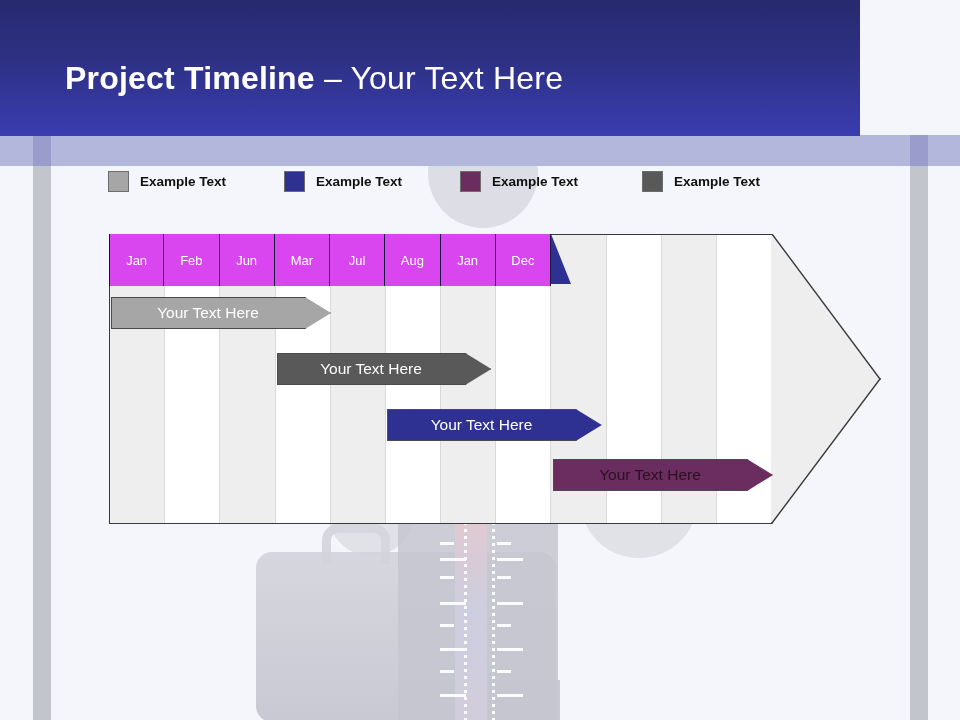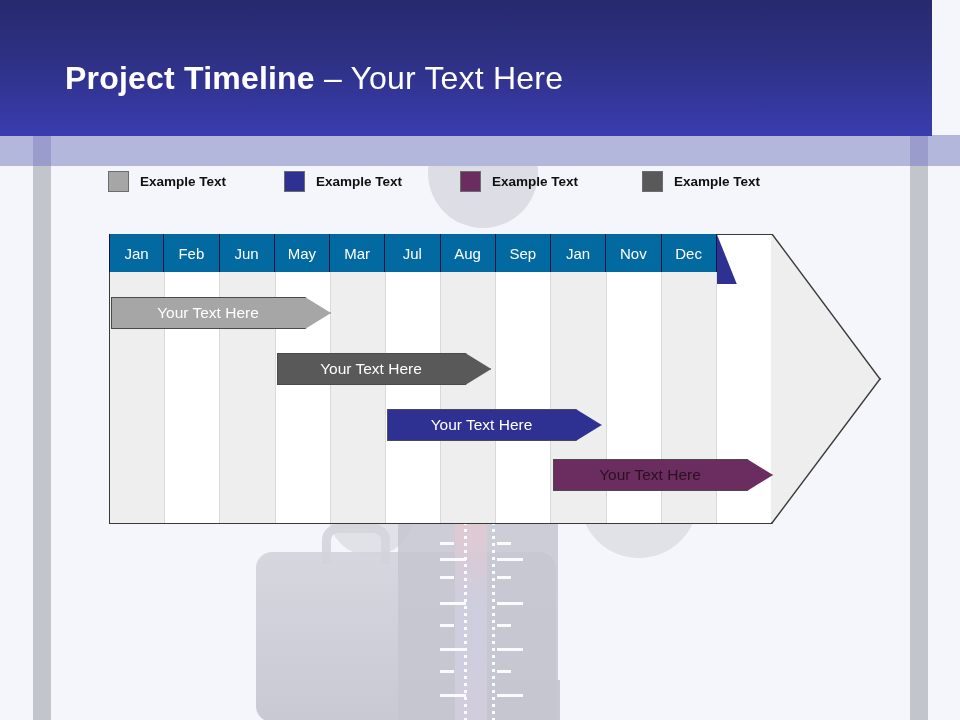--- a/index.html
+++ b/index.html
@@ -87,21 +87,21 @@
   .tick.major { width: 26px; }
   .tick.minor { width: 14px; }
   .dotcol {
     position:absolute; width:3px; background: repeating-linear-gradient(180deg,#fafbfe 0 3px, transparent 3px 7px);
     top: 522px; height: 198px;
   }
 
   
   .banner {
     position: absolute;
-    left: 0; top: 0; width: 932px; height: 136px;
+    left: 0; top: 0; width: 860px; height: 136px;
     background: linear-gradient(180deg,#272a6e 0%, #2e3184 45%, #3a3cb0 100%);
   }
   .banner-title {
     position: absolute;
     left: 65px; top: 60px;
     font-size: 32px;
     color: #ffffff;
     letter-spacing: .2px;
     white-space: nowrap;
   }
@@ -162,25 +162,25 @@
   .col:last-child { border-right: none; }
 
   .months {
     position: absolute;
     left: 109px; top: 234px;
     height: 50px;
     display: flex;
   }
   .month-cell {
     width: 55.25px;
-    height: 38px;
-    background: #0369a1;
+    height: 52px;
+    background: #d946ef;
     border-right: 1px solid #14143f;
     color: #ffffff;
-    font-size: 15px;
+    font-size: 13px;
     display: flex;
     align-items: center;
     justify-content: center;
   }
   .month-cell:first-child { border-left: 1px solid #14143f; }
   .month-tip {
     width: 20px; height: 50px;
     background: #2e3192;
     clip-path: polygon(0 0, 0 50px, 20px 50px);
     -webkit-clip-path: polygon(0 0, 0 50px, 20px 50px);
@@ -286,27 +286,24 @@
       <div class="col alt"></div>
       <div class="col"></div>
       <div class="col alt"></div>
       <div class="col"></div>
     </div>
 
   <div class="months" id="months-root">
       <div class="month-cell">Jan</div>
       <div class="month-cell">Feb</div>
       <div class="month-cell">Jun</div>
-      <div class="month-cell">May</div>
       <div class="month-cell">Mar</div>
       <div class="month-cell">Jul</div>
       <div class="month-cell">Aug</div>
-      <div class="month-cell">Sep</div>
       <div class="month-cell">Jan</div>
-      <div class="month-cell">Nov</div>
       <div class="month-cell">Dec</div>
       <div class="month-tip"></div>
     </div>
 
   <div id="bars-root">
       <div class="bar" style="left: 111px; top: 297px; width: 220px; color: rgb(255, 255, 255);">
         <div class="bar-shape" style="background: rgb(166, 166, 166); clip-path: polygon(0px 0px, calc(100% - 26px) 0px, 100% 50%, calc(100% - 26px) 100%, 0px 100%);"></div>
         <span class="bar-label">Your  Text Here</span>
       </div>
       <div class="bar" style="left: 276.75px; top: 353px; width: 214.475px; color: rgb(255, 255, 255);">

